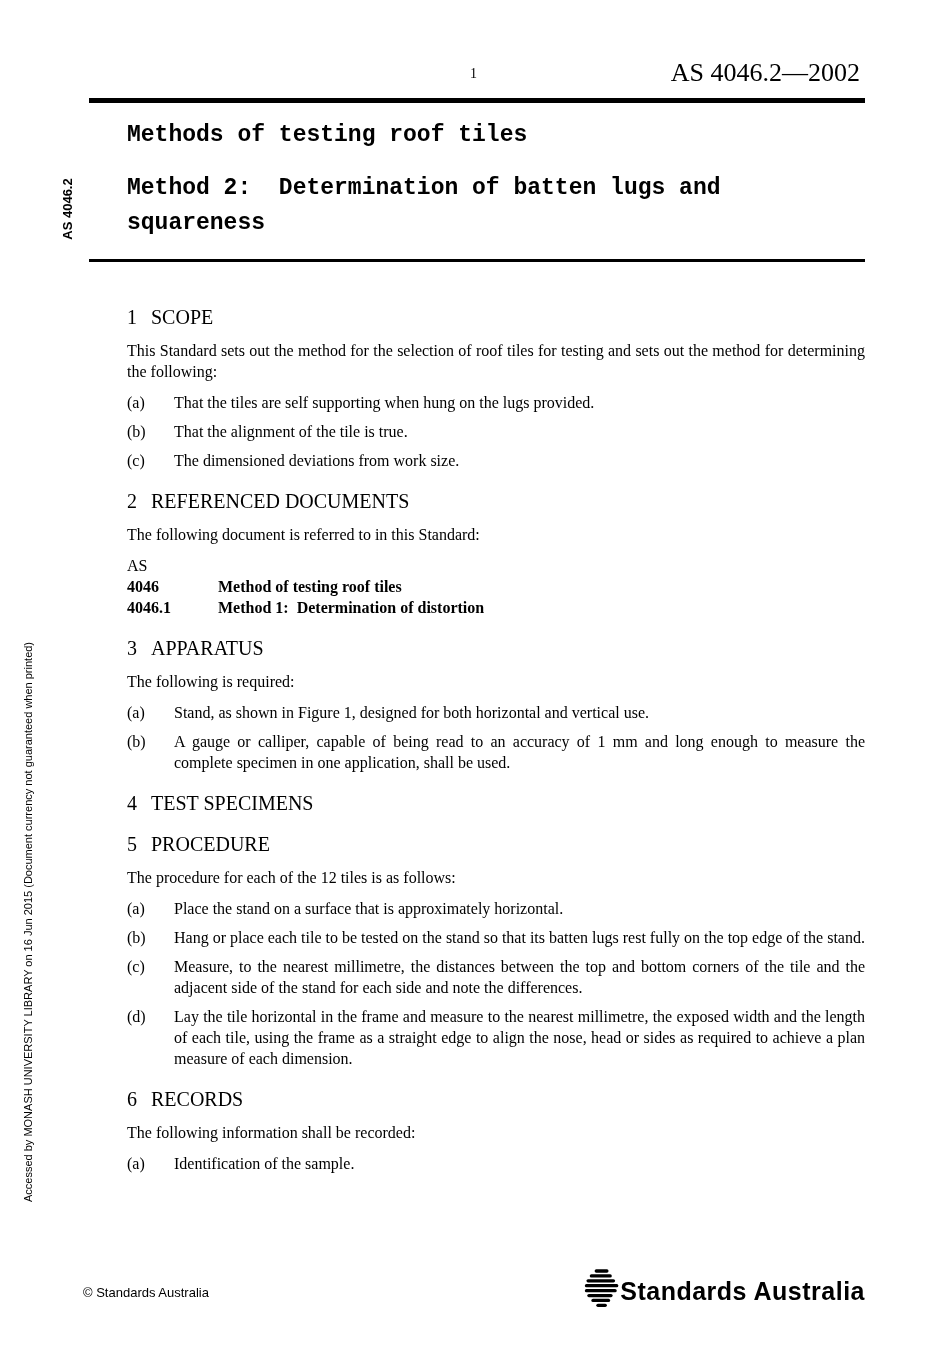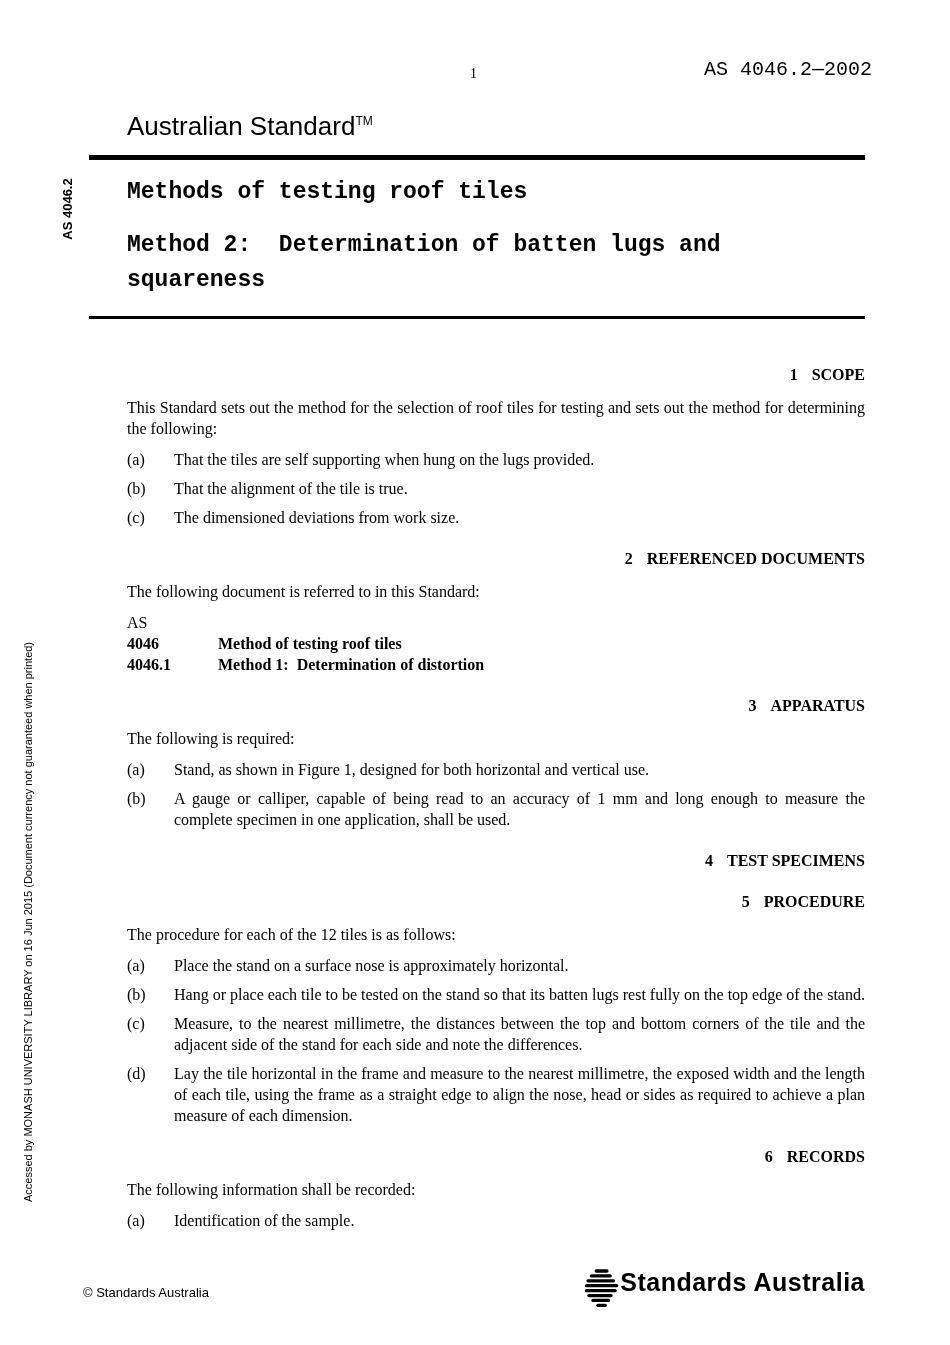--- a/index.html
+++ b/index.html
@@ -31,22 +31,22 @@
     font-size: 11px;
   }
 
   
   .topbar { position: relative; height: 40px; margin-top: 58px; }
   .pagenum {
     position: absolute; left: 470px; top: 8px;
     font-size: 14px; font-family: "Liberation Serif", serif;
   }
   .doccode {
-    position: absolute; right: 78px; top: 0;
-    font-size: 20px; font-family: Liberation Mono, monospace;
+    position: absolute; right: 90px; top: 0;
+    font-size: 26px; font-family: Liberation Serif, serif;
   }
 
   .brand {
     margin: 8px 85px 14px 127px;
     font-family: "Liberation Sans", sans-serif;
     font-size: 26px;
     line-height: 30px;
   }
   .brand sup { font-size: 12px; vertical-align: 10px; }
 
@@ -71,24 +71,23 @@
 
   
   .content {
     margin: 45px 85px 0 127px;
     font-size: 16px;
     line-height: 21px;
   }
   .section { margin-bottom: 20px; }
   .sec-h {
     margin: 0 0 12px 0;
-    font-size: 16px;
-    font-weight: bold;
+    font-size: 20px;
+    font-weight: normal;
     line-height: 21px;
-    text-align: right;
   }
   .sec-title { margin-left: 14px; }
   .para {
     margin: 0 0 10px 0;
     text-align: justify;
     white-space: pre-wrap;
   }
   .li { display: flex; margin: 0 0 8px 0; }
   .li-label { flex: 0 0 47px; }
   .li-text { flex: 1; text-align: justify; white-space: pre-wrap; }
@@ -106,42 +105,41 @@
     display: flex;
     justify-content: space-between;
     align-items: center;
   }
   .copyright {
     font-family: "Liberation Sans", sans-serif;
     font-size: 13px;
     align-self: flex-end;
     margin-bottom: 14px;
   }
-  .logo { display: flex; align-items: flex-start; }
+  .logo { display: flex; align-items: center; }
   .logo-text {
     font-family: "Liberation Sans", sans-serif;
     font-size: 25px;
     font-weight: bold;
     letter-spacing: 0.5px;
   }
 </style>
 </head>
 <body>
 
 <div class="page">
 
   <div class="vtext spine">AS 4046.2</div>
   <div class="vtext access-note">Accessed by MONASH UNIVERSITY LIBRARY on 16 Jun 2015 (Document currency not guaranteed when printed)</div>
 
   <div class="topbar">
     <span class="pagenum">1</span>
     <span class="doccode">AS 4046.2—2002</span>
   </div>
 
-  <div class="brand"><span>Australian Standard</span><sup>TM</sup></div>
 
   <div class="rule thick"></div>
 
   <h1>Methods of testing roof tiles</h1>
   <h1 class="method">Method 2:  Determination of batten lugs and squareness</h1>
 
   <div class="rule thin"></div>
 
   <main class="content">
 
@@ -201,21 +199,21 @@
       </h3>
     </section>
 
     <section class="section">
       <h3 class="sec-h">
         <span class="sec-num">5</span><span class="sec-title">PROCEDURE</span>
       </h3>
       <p class="para">The procedure for each of the 12 tiles is as follows:</p>
       <div class="li">
         <span class="li-label">(a)</span>
-        <span class="li-text">Place the stand on a surface nose is approximately horizontal.</span>
+        <span class="li-text">Place the stand on a surface that is approximately horizontal.</span>
       </div>
       <div class="li">
         <span class="li-label">(b)</span>
         <span class="li-text">Hang or place each tile to be tested on the stand so that its batten lugs rest fully on the top edge of the stand.</span>
       </div>
       <div class="li">
         <span class="li-label">(c)</span>
         <span class="li-text">Measure, to the nearest millimetre, the distances between the top and bottom corners of the tile and the adjacent side of the stand for each side and note the differences.</span>
       </div>
       <div class="li">

